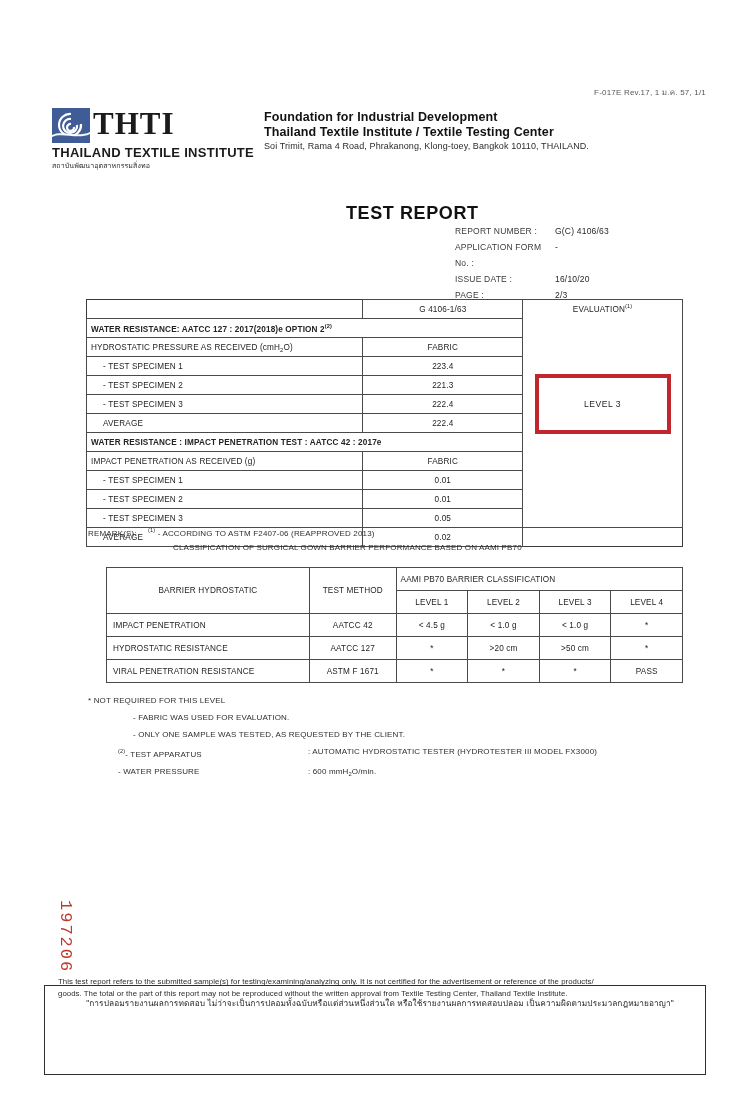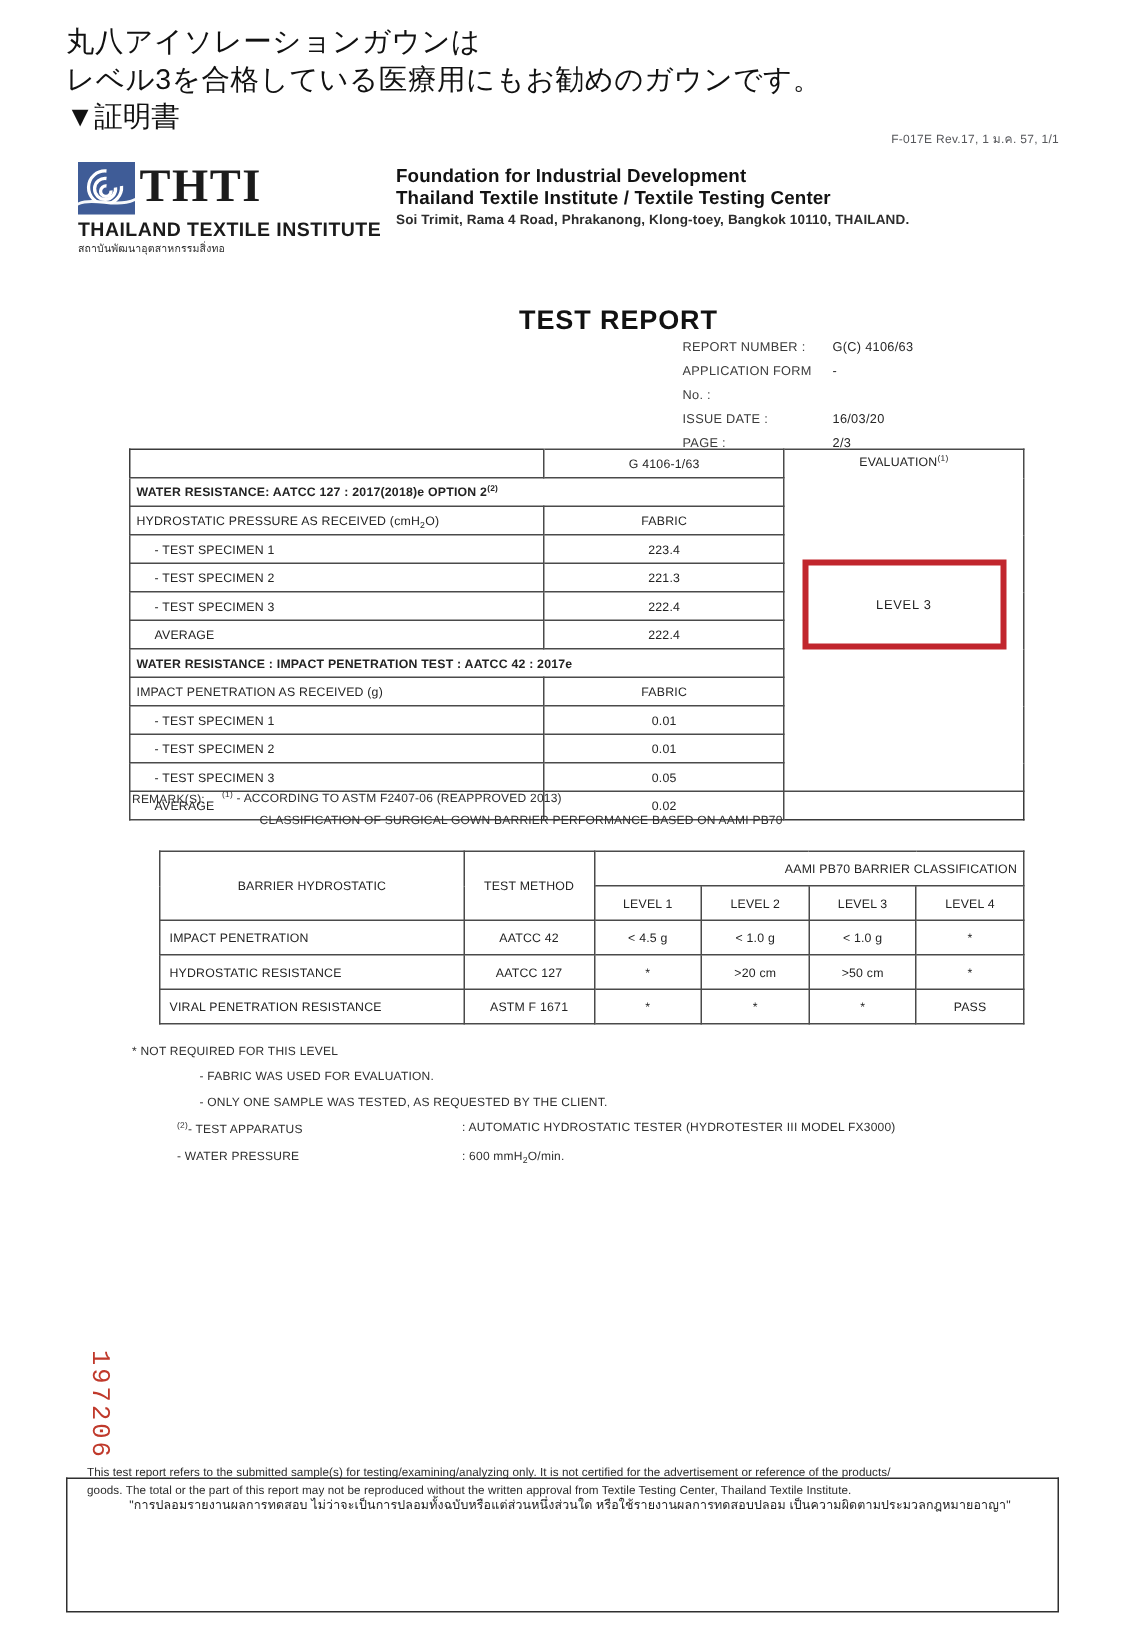--- a/index.html
+++ b/index.html
@@ -26,21 +26,21 @@
   .logo-row{display:flex;align-items:flex-start;text-align:center;}
   .logo-mark{width:38px;height:35px;background:#3f5c97;position:relative;overflow:hidden;flex:none;}
   .logo-mark svg{position:absolute;left:0;top:0;}
   .logo-thti{font-family:"Liberation Serif","DejaVu Serif",serif;font-size:31px;line-height:31px;font-weight:700;color:#1b1b1b;letter-spacing:1px;margin-left:3px;}
   .logo-sub1{font-size:13px;font-weight:700;color:#1b1b1b;letter-spacing:.3px;margin-top:2px;white-space:nowrap;}
   .logo-sub2{font-size:7px;color:#2a2a2a;letter-spacing:.1px;white-space:nowrap;margin-top:0px;}
 
   .addr{position:absolute;left:220px;top:2px;width:450px;}
   .addr-l1{font-size:12.5px;font-weight:700;line-height:15px;color:#121212;letter-spacing:.1px;}
   .addr-l2{font-size:12.5px;font-weight:700;line-height:15px;color:#121212;letter-spacing:.1px;}
-  .addr-l3{font-size:9px;line-height:13px;color:#2c2c2c;letter-spacing:.1px;font-weight:bold;}
+  .addr-l3{font-size:9px;line-height:13px;color:#2c2c2c;letter-spacing:.1px;}
   .addr-l4{font-size:9px;line-height:13px;color:#2c2c2c;letter-spacing:.1px;}
 
   
   .tr-title{position:absolute;left:346px;top:203px;font-size:18px;font-weight:700;letter-spacing:.6px;color:#111;}
   .meta{position:absolute;left:455px;top:223px;width:250px;}
   .meta-row{display:flex;font-size:8.5px;line-height:16px;color:#3a3a3a;letter-spacing:.2px;}
   .meta-k{width:100px;flex:none;}
   .meta-v{color:#262626;}
 
   
@@ -90,25 +90,20 @@
   .en-foot div{font-size:7.8px;line-height:12px;color:#2b2b2b;letter-spacing:.05px;}
   .foot-rule-b{position:absolute;left:44px;top:1074px;width:662px;border-top:1px solid #2f2f2f;}
   .side-l{position:absolute;left:44px;top:985px;width:1px;height:89px;background:#2f2f2f;}
   .side-r{position:absolute;left:705px;top:985px;width:1px;height:89px;background:#2f2f2f;}
 </style>
 </head>
 <body>
 
 <div class="page">
 
-  <div class="jp-header">
-    <div class="jp-line">丸八アイソレーションガウンは</div>
-    <div class="jp-line">レベル3を合格している医療用にもお勧めのガウンです。</div>
-    <div class="jp-line3">▼証明書</div>
-  </div>
 
   <div class="formcode">F-017E Rev.17, 1 ม.ค. 57, 1/1</div>
 
   <div class="letterhead">
     <div class="logo-wrap">
       <div class="logo-row">
         <div class="logo-mark">
           <svg width="38" height="35" viewBox="0 0 38 35">
             <g fill="none" stroke="#ffffff" stroke-width="2.2">
               <path d="M19 6 a11 11 0 1 0 10 10"></path>
@@ -136,21 +131,21 @@
     <div class="meta-row">
         <span class="meta-k">REPORT NUMBER :</span>
         <span class="meta-v">G(C) 4106/63</span>
       </div>
     <div class="meta-row">
         <span class="meta-k">APPLICATION FORM No. :</span>
         <span class="meta-v">-</span>
       </div>
     <div class="meta-row">
         <span class="meta-k">ISSUE DATE :</span>
-        <span class="meta-v">16/03/20</span>
+        <span class="meta-v">16/10/20</span>
       </div>
     <div class="meta-row">
         <span class="meta-k">PAGE :</span>
         <span class="meta-v">2/3</span>
       </div>
   </div>
 
   <table class="tbl1">
     <tbody>
         <tr>
@@ -221,21 +216,21 @@
     <div class="rm-row">
       <span class="rm-i">CLASSIFICATION OF SURGICAL GOWN BARRIER PERFORMANCE BASED ON AAMI PB70</span>
     </div>
   </div>
 
   <table class="tbl2">
     <tbody>
         <tr>
       <td class="t2-bp" rowspan="2">BARRIER HYDROSTATIC</td>
       <td class="t2-tm" rowspan="2">TEST METHOD</td>
-      <td class="t2-lv" colspan="4" style="text-align:right;">AAMI PB70 BARRIER CLASSIFICATION</td>
+      <td class="t2-lv" colspan="4" style="text-align:left;">AAMI PB70 BARRIER CLASSIFICATION</td>
     </tr>
     <tr>
       <td class="t2-lv">LEVEL 1</td>
       <td class="t2-lv">LEVEL 2</td>
       <td class="t2-lv">LEVEL 3</td>
       <td class="t2-lv">LEVEL 4</td>
     </tr>
     <tr>
       <td class="t2-bp t2-left">IMPACT PENETRATION</td>
       <td class="t2-tm">AATCC 42</td>

